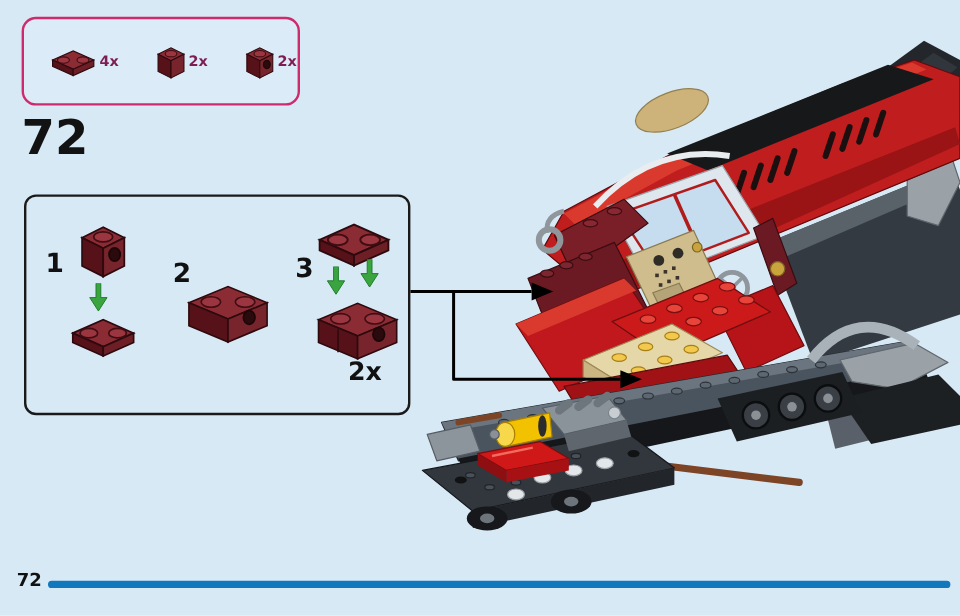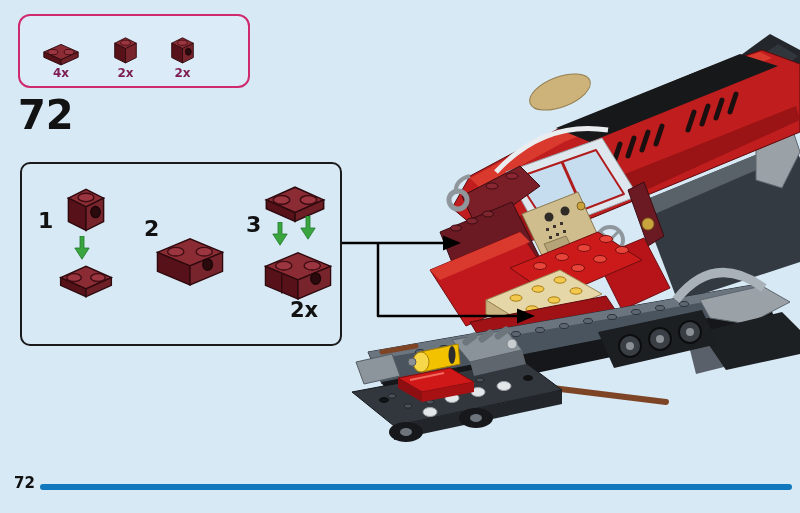--- a/index.html
+++ b/index.html
@@ -8,21 +8,21 @@
     font-family:"DejaVu Sans","Liberation Sans",sans-serif;overflow:hidden;
   }
   .model-layer{position:absolute;left:0;top:0;width:800px;height:513px;}
   .model-layer polygon,.model-layer path{stroke-linejoin:round;}
 
   .parts-box{
     position:absolute;left:18px;top:14px;width:232px;height:74px;
     border:2px solid #cf2a6e;border-radius:12px;box-sizing:border-box;
     display:flex;align-items:center;gap:30px;padding:6px 20px;background:#dcebf8;
   }
-  .part{display:flex;flex-direction:column;align-items:center;justify-content:flex-end;height:56px;gap:1px;}
+  .part{display:flex;flex-direction:row;align-items:center;justify-content:flex-end;height:56px;gap:1px;}
   .part .count{font-size:12px;font-weight:bold;color:#7d1d52;line-height:12px;}
 
   .step-number{position:absolute;left:18px;top:92px;font-size:40px;font-weight:800;color:#121212;}
 
   .sub-box{
     position:absolute;left:20px;top:162px;width:322px;height:184px;
     border:2px solid #1a1a1a;border-radius:10px;box-sizing:border-box;background:#d8e9f6;
   }
   .sub-box .n{position:absolute;font-size:22px;font-weight:600;color:#111;}
   .n1{left:16px;top:44px;} .n2{left:122px;top:52px;} .n3{left:224px;top:48px;}

